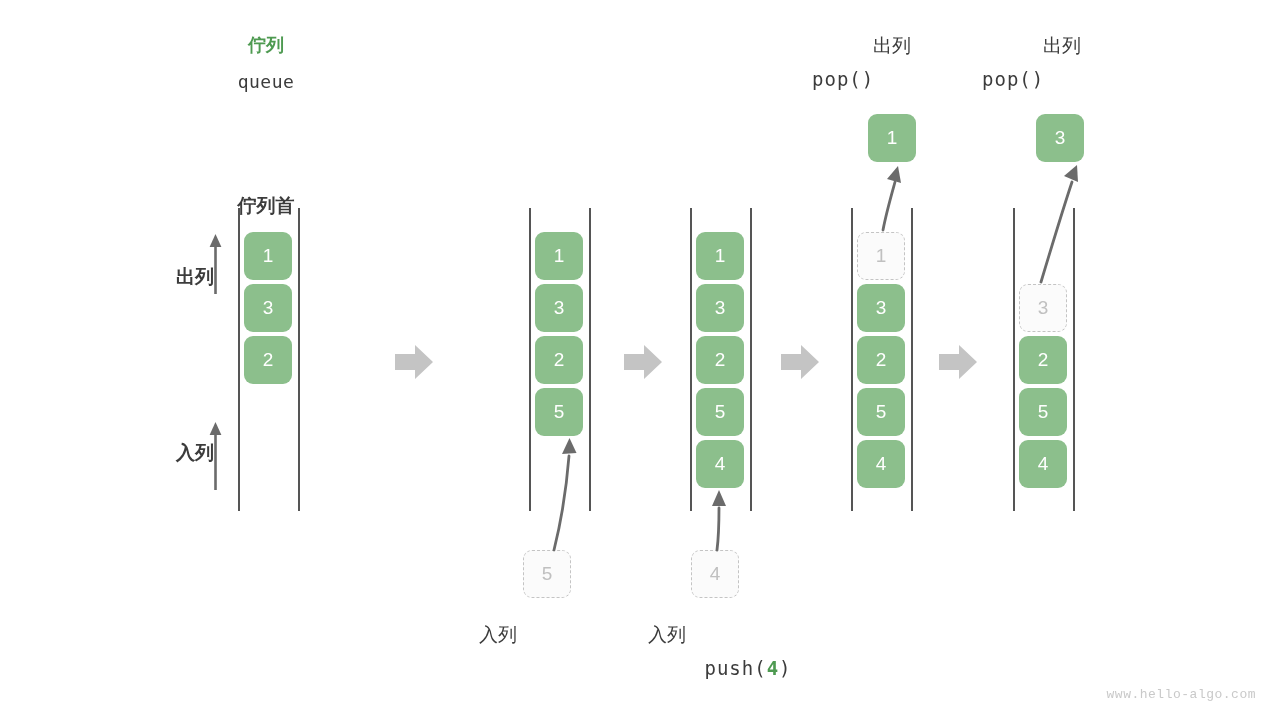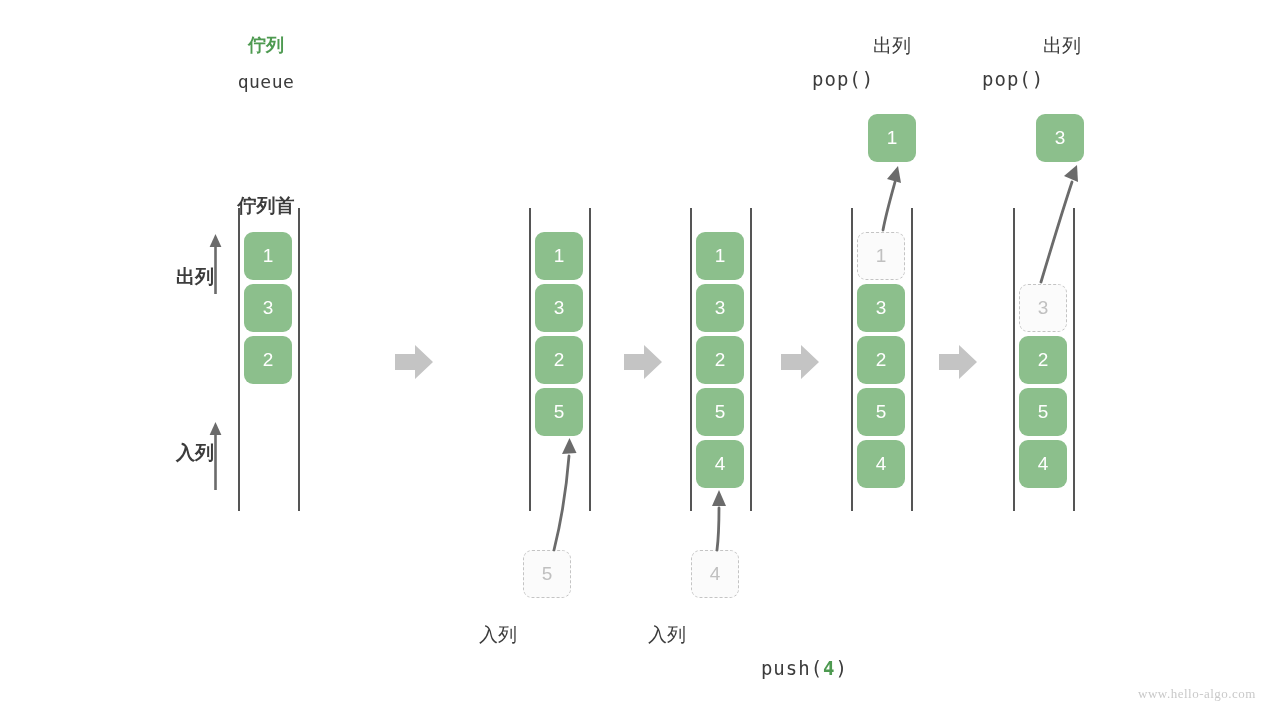--- a/index.html
+++ b/index.html
@@ -86,21 +86,21 @@
   }
 
   
   .thin-arrow-svg { overflow: visible; }
 
   
   .block-arrow { }
 
   
   .watermark {
-    font-family: Liberation Serif, serif;
+    font-family: Liberation Mono, monospace;
     font-size: 13px;
     color: #c9c9c9;
     white-space: nowrap;
     letter-spacing: 0.5px;
   }
 </style>
 </head>
 <body>
 
 <div id="canvas">
@@ -164,21 +164,21 @@
   <div class="abs box" style="left:696px; top:440px;">4</div>
 
   <div class="abs box ghost" style="left:691px; top:550px;">4</div>
 
   <svg class="abs" style="left:688px; top:482px;" width="80" height="74">
     <path d="M 29 68 C 31 52, 31 40, 31 26" stroke="#6b6b6b" stroke-width="2.8" fill="none" stroke-linecap="round"></path>
     <polygon points="31,8 24,24 38,24" fill="#6b6b6b"></polygon>
   </svg>
 
   <div class="abs op-cn" style="left:648px; top:622px; width:160px; text-align:left;">入列</div>
-  <div class="abs op-mono" style="left:648px; top:657px; width:200px; text-align:right;"><span>push(</span><span class="num">4</span><span>)</span></div>
+  <div class="abs op-mono" style="left:648px; top:657px; width:200px; text-align:center;"><span>push(</span><span class="num">4</span><span>)</span></div>
 
   <svg class="abs block-arrow" style="left:781px; top:344px;" width="40" height="36">
     <polygon points="0,10 20,10 20,1 38,18 20,35 20,26 0,26" fill="#c4c4c4"></polygon>
   </svg>
 
   <div class="abs rail" style="left:851px; top:208px; height:303px;"></div>
   <div class="abs rail" style="left:911px; top:208px; height:303px;"></div>
 
   <div class="abs box ghost" style="left:857px; top:232px;">1</div>
   <div class="abs box" style="left:857px; top:284px;">3</div>

